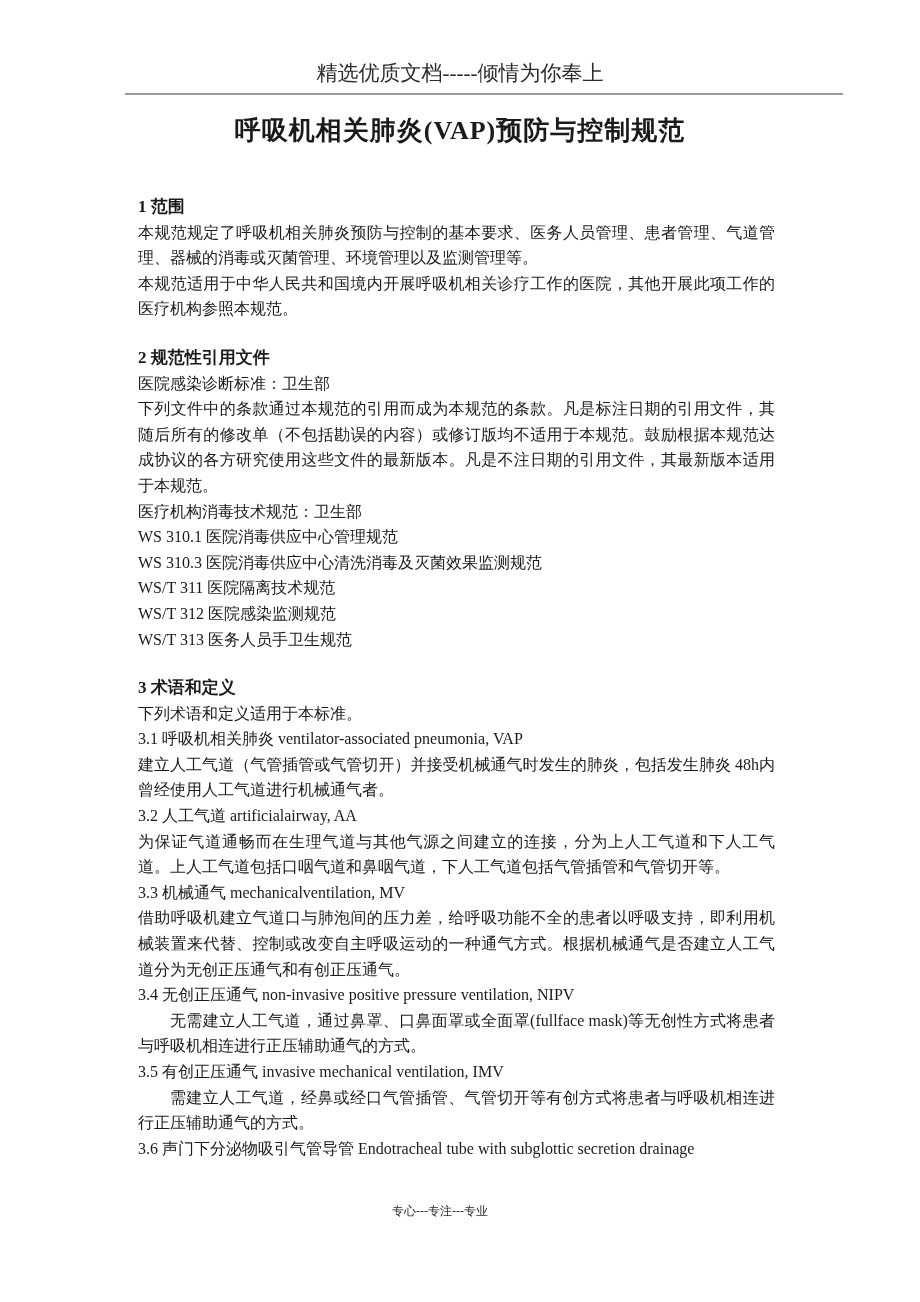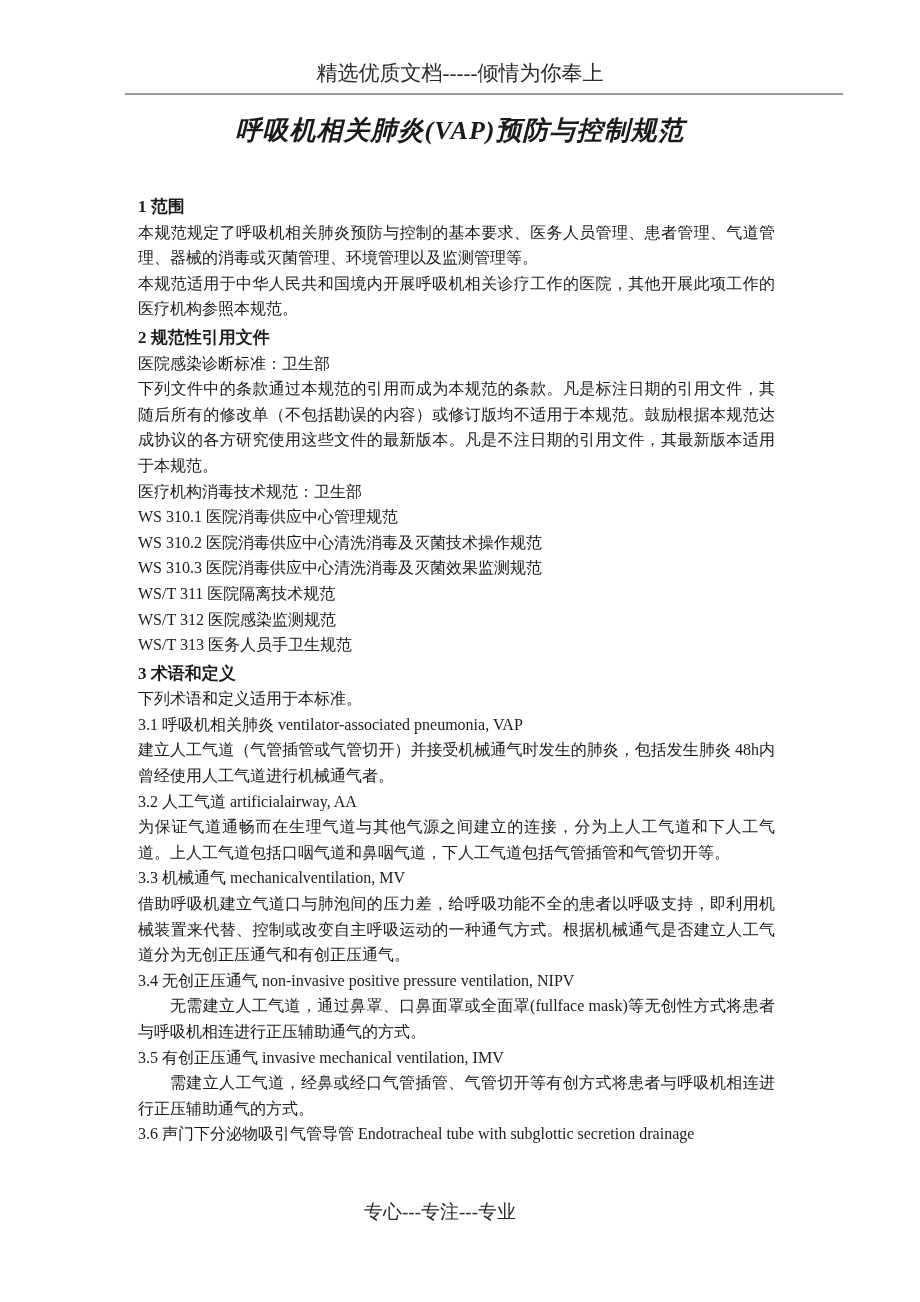--- a/index.html
+++ b/index.html
@@ -29,31 +29,30 @@
     height: 0;
     border-bottom: 2px solid #9b9b9b;
   }
   .doc-title {
     margin: 19px 0 4px 0;
     text-align: center;
     font-size: 26px;
     font-weight: 700;
     letter-spacing: 1px;
     line-height: 34px;
-    font-style: italic;
   }
   .doc-body {
     margin: 46px 0 0 138px;
     width: 637px;
     font-size: 16px;
     line-height: 25.6px;
     text-align: justify;
   }
   .doc-body section + section {
-    margin-top: 3px;
+    margin-top: 23px;
   }
   .sec-heading {
     margin: 0;
     font-size: 17px;
     font-weight: 700;
     line-height: 25.6px;
     text-align: left;
     font-family: Liberation Serif, serif;
   }
   .doc-body p {
@@ -65,21 +64,21 @@
   }
   .doc-body p.interword {
     text-justify: inter-word;
   }
   .doc-footer {
     position: absolute;
     top: 1198px;
     left: 0;
     width: 880px;
     text-align: center;
-    font-size: 19px;
+    font-size: 12px;
     line-height: 27px;
     color: #2a2a2a;
   }
 </style>
 </head>
 <body>
 
 <div class="page">
 
   <div class="doc-header">
@@ -94,21 +93,20 @@
         <h2 class="sec-heading">1 范围</h2>
         <p>本规范规定了呼吸机相关肺炎预防与控制的基本要求、医务人员管理、患者管理、气道管理、器械的消毒或灭菌管理、环境管理以及监测管理等。</p>
         <p>本规范适用于中华人民共和国境内开展呼吸机相关诊疗工作的医院，其他开展此项工作的医疗机构参照本规范。</p>
       </section>
       <section>
         <h2 class="sec-heading">2 规范性引用文件</h2>
         <p>医院感染诊断标准：卫生部</p>
         <p>下列文件中的条款通过本规范的引用而成为本规范的条款。凡是标注日期的引用文件，其随后所有的修改单（不包括勘误的内容）或修订版均不适用于本规范。鼓励根据本规范达成协议的各方研究使用这些文件的最新版本。凡是不注日期的引用文件，其最新版本适用于本规范。</p>
         <p>医疗机构消毒技术规范：卫生部</p>
         <p>WS 310.1 医院消毒供应中心管理规范</p>
-        <p>WS 310.2 医院消毒供应中心清洗消毒及灭菌技术操作规范</p>
         <p>WS 310.3 医院消毒供应中心清洗消毒及灭菌效果监测规范</p>
         <p>WS/T 311 医院隔离技术规范</p>
         <p>WS/T 312 医院感染监测规范</p>
         <p>WS/T 313 医务人员手卫生规范</p>
       </section>
       <section>
         <h2 class="sec-heading">3 术语和定义</h2>
         <p>下列术语和定义适用于本标准。</p>
         <p>3.1 呼吸机相关肺炎 ventilator-associated pneumonia, VAP</p>
         <p>建立人工气道（气管插管或气管切开）并接受机械通气时发生的肺炎，包括发生肺炎 48h内曾经使用人工气道进行机械通气者。</p>

